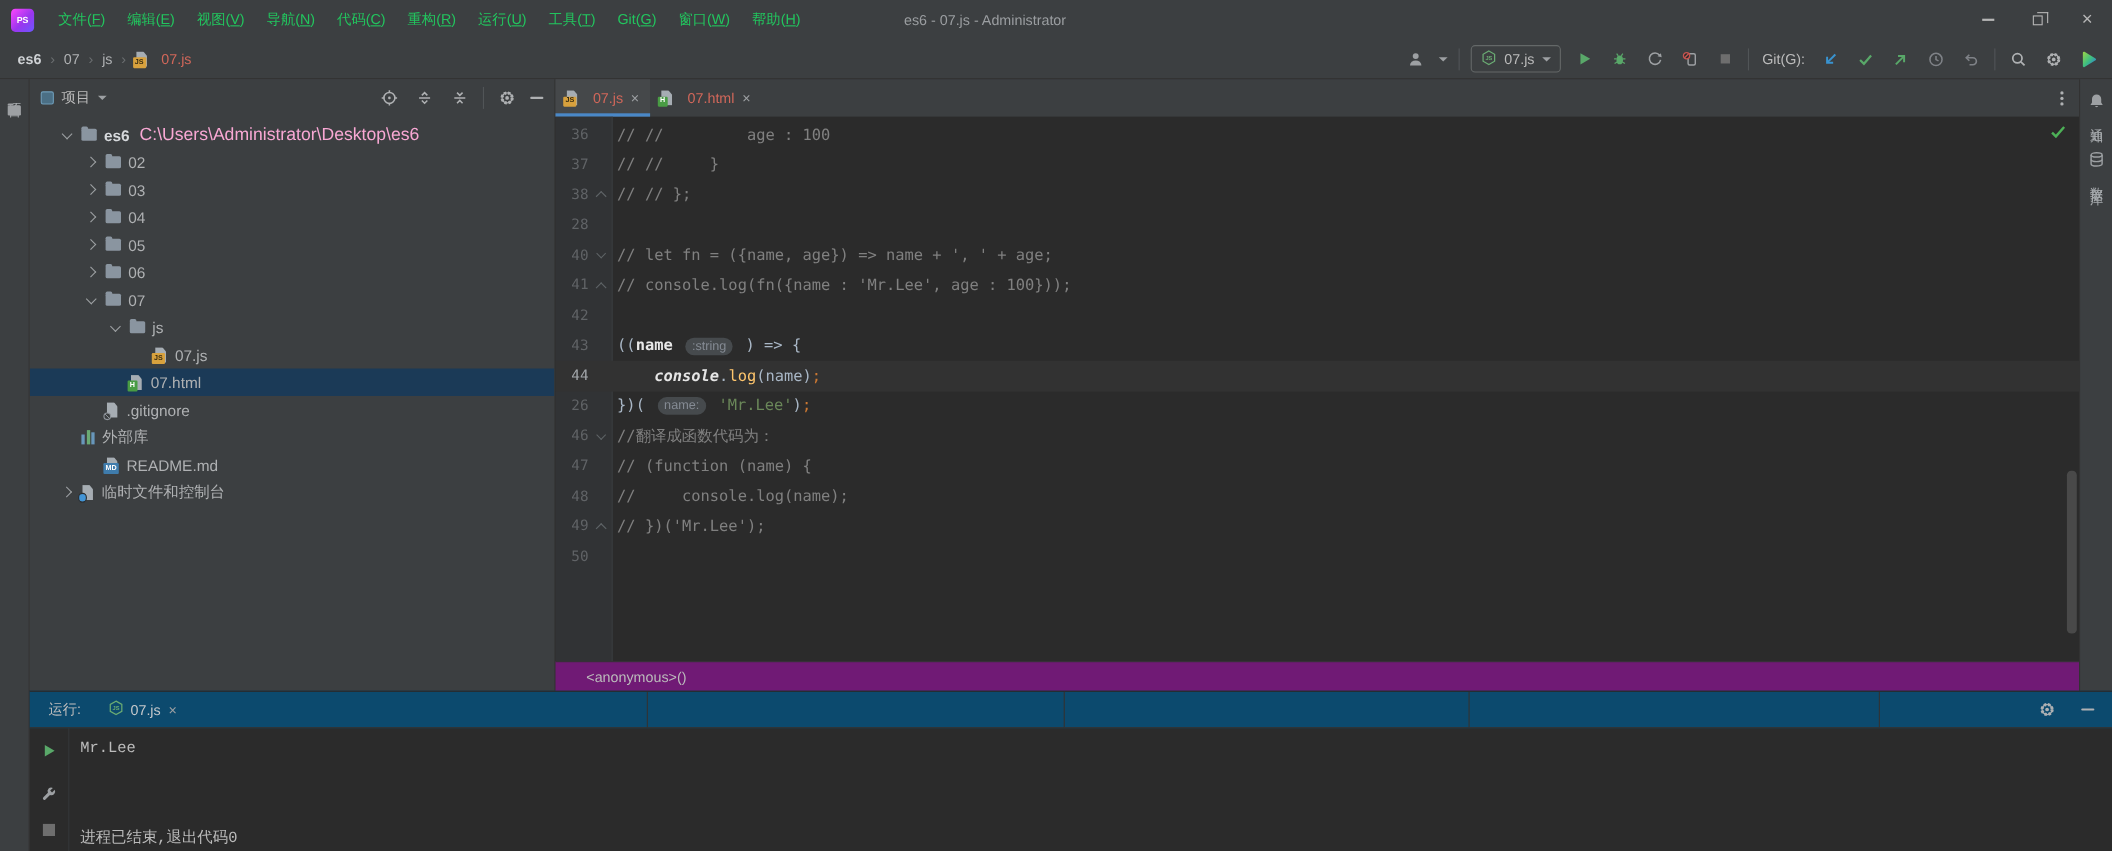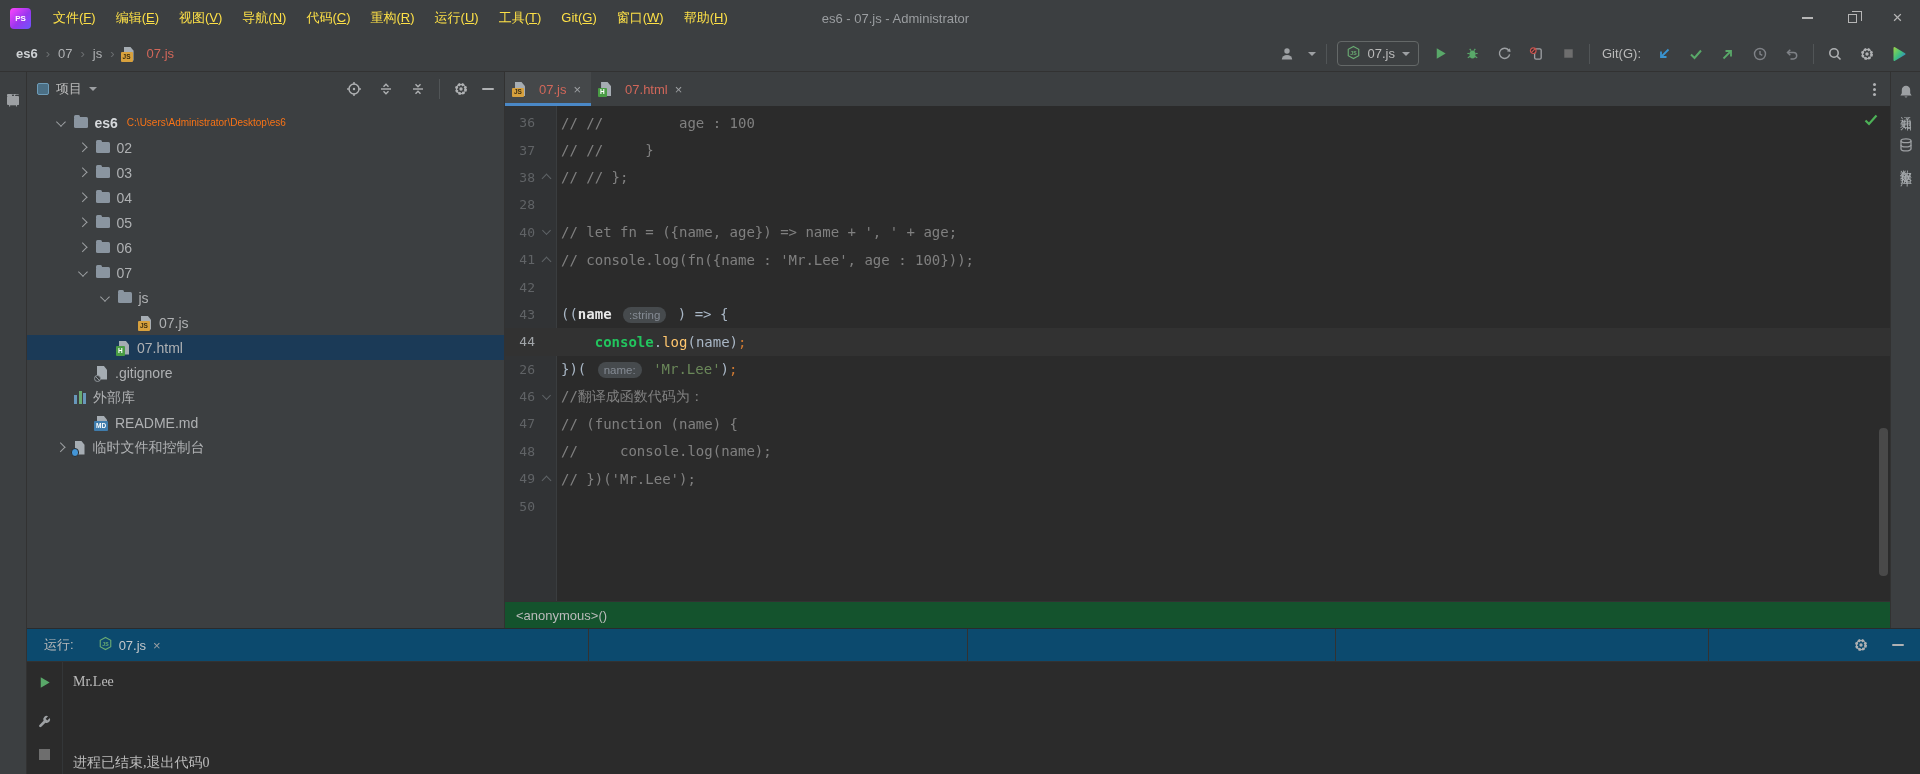--- a/index.html
+++ b/index.html
@@ -6,21 +6,21 @@
   *{box-sizing:border-box}
   .app{width:1920px;height:774px;display:flex;flex-direction:column;background:#3c3f41;
        font-family:"Liberation Sans","DejaVu Sans",sans-serif;color:#bbbbbb;font-size:13px}
 
   
   .titlebar{height:36px;display:flex;align-items:center;flex:none}
   .logo{width:21px;height:21px;border-radius:4px;margin:0 12px 0 10px;flex:none;
         background:linear-gradient(135deg,#ff45fd,#9a36ee 55%,#6b57ff);
         display:flex;align-items:center;justify-content:center;font-weight:bold;font-size:8px;color:#fff}
   .menus{display:flex;align-items:center}
-  .menu-item{padding:0 10px;line-height:36px;color:#fde047;cursor:default}
+  .menu-item{padding:0 10px;line-height:36px;color:#22c55e;cursor:default}
   .menu-item u{text-decoration:underline}
   .wtitle{color:#9b9ea1;margin-left:84px;white-space:nowrap}
   .wctl{display:flex;margin-left:auto}
   .wbtn{width:45px;height:36px;display:flex;align-items:center;justify-content:center;color:#b6b6b6}
   .minln{width:11px;height:2px;background:#b6b6b6}
   .maxsq{width:9px;height:9px;border:1.2px solid #b6b6b6;position:relative}
   .maxsq::before{content:"";position:absolute;top:-4px;left:2.5px;width:9px;height:9px;
                  border:1.2px solid #b6b6b6;border-left:none;border-bottom:none}
   .wclose{font-size:17px}
 
@@ -62,21 +62,21 @@
   .tree{flex:1;overflow:hidden;padding-top:4px;font-size:14px}
   .trow{height:25px;display:flex;align-items:center;white-space:nowrap}
   .trow.sel{background:#1b3a57}
   .chev{width:6.5px;height:6.5px;border-right:1.5px solid #9da0a3;border-bottom:1.5px solid #9da0a3;
         margin-right:10px;flex:none}
   .chev.open{transform:rotate(45deg) translateY(-1px)}
   .chev.closed{transform:rotate(-45deg)}
   .chevsp{width:17px;flex:none}
   .tlabel{color:#afb1b3}
   .tlabel.bold{font-weight:bold;color:#d6d9dc}
-  .tsuffix{color:#f97316;margin-left:9px;font-size:10px}
+  .tsuffix{color:#f9a8d4;margin-left:9px;font-size:16px}
 
   
   .icon-folder{position:relative;width:14px;height:11px;background:#8a95a0;border-radius:1.5px;margin-right:7px;flex:none}
   .icon-folder::before{content:"";position:absolute;top:-2.5px;left:0;width:6px;height:3px;background:#8a95a0;border-radius:1.5px 1.5px 0 0}
   .ficon{position:relative;width:12px;height:14px;margin-right:7px;flex:none;display:inline-block}
   .fbody{position:absolute;left:1px;right:1px;top:0;bottom:0;background:#a6adb3;
          clip-path:polygon(0 0,65% 0,100% 30%,100% 100%,0 100%)}
   .fbadge{position:absolute;left:-2px;bottom:-1px;font:bold 6.5px/1.3 "Liberation Sans",sans-serif;
           padding:.5px 2px;border-radius:1px;color:#3a2d10}
   .bjs{background:#d8a13d}
@@ -107,48 +107,48 @@
          font-family:"DejaVu Sans Mono",monospace;font-size:14px}
   .cline.current{background:#323232}
   .cline.current .cl-num{color:#a1a5a9}
   .cl-num{width:30px;text-align:right;color:#606366;font-size:13px;flex:none}
   .cl-fold{width:22px;display:flex;align-items:center;justify-content:center;flex:none}
   .cl-text{padding-left:4px}
   .fm{width:7px;height:7px;border-right:1.6px solid #5f6467;border-bottom:1.6px solid #5f6467;display:block}
   .fm.down{transform:rotate(45deg) scale(.9);margin-top:-3px}
   .fm.up{transform:rotate(225deg);margin-bottom:-3px}
   .s-cmt{color:#808080}.s-plain{color:#a9b7c6}.s-bold{color:#e8e8e8;font-weight:bold}
-  .s-global{color:#22c55e;font-weight:bold}
+  .s-global{color:#e5e5e5;font-style:italic;font-weight:bold}
   .s-fn{color:#ffc66d}.s-str{color:#6a8759}.s-semi{color:#cc7832}
   .inlay{display:inline-block;background:#464a4d;color:#858b94;border-radius:8px;padding:0 6px;
          font-size:11.5px;line-height:16px;vertical-align:middle;margin:0 3px;
          font-family:"Liberation Sans",sans-serif}
-  .ebread{height:27px;background:#14532d;border-top:1px solid #323232;display:flex;align-items:center;
-          padding-left:11px;color:#bbbbbb;flex:none}
+  .ebread{height:27px;background:#701a75;border-top:1px solid #323232;display:flex;align-items:center;
+          padding-left:28px;color:#bbbbbb;flex:none}
   .echeck{position:absolute;top:40px;right:11px}
   .escroll{position:absolute;right:2px;top:356px;width:9px;height:148px;background:rgba(164,164,164,.25);border-radius:4px}
 
   
   .rstripe{width:30px;background:#3c3f41;border-left:1px solid #323232;flex:none;
            display:flex;flex-direction:column;align-items:center;padding-top:12px;gap:26px}
   .rsitem{display:flex;flex-direction:column;align-items:center;gap:7px}
 
   
   .runpanel{height:146px;background:#2b2b2b;display:flex;flex-direction:column;flex:none}
   .runhead{position:relative;height:34px;background:#0c4a6e;border-top:1px solid #292b2d;
            border-bottom:1px solid #323232;display:flex;align-items:center;flex:none}
   .rlabel{margin-left:17px;color:#bbbbbb}
   .runtab{display:flex;align-items:center;gap:6px;margin-left:24px;color:#c5c8cb}
   .rsep{position:absolute;top:0;bottom:0;width:1px;background:#323232}
   .rhicons{margin-left:auto;margin-right:16px;display:flex;align-items:center;gap:20px}
   .runbody{flex:1;display:flex;min-height:0}
   .rtools{width:36px;border-right:1px solid #333638;display:flex;flex-direction:column;align-items:center;
           padding-top:9px;gap:17px;flex:none}
   .stopsq{width:11px;height:11px;background:#6e6e6e}
-  .rout{flex:1;padding:6px 0 0 10px;font-family:Liberation Serif, serif;font-size:14px;
+  .rout{flex:1;padding:6px 0 0 10px;font-family:Liberation Mono, monospace;font-size:14px;
         line-height:27px;color:#bbbbbb;white-space:pre}
 </style>
 </head>
 <body>
 
 <div class="app">
 
   <div class="titlebar">
     <div class="logo">PS</div>
     <div class="menus">

